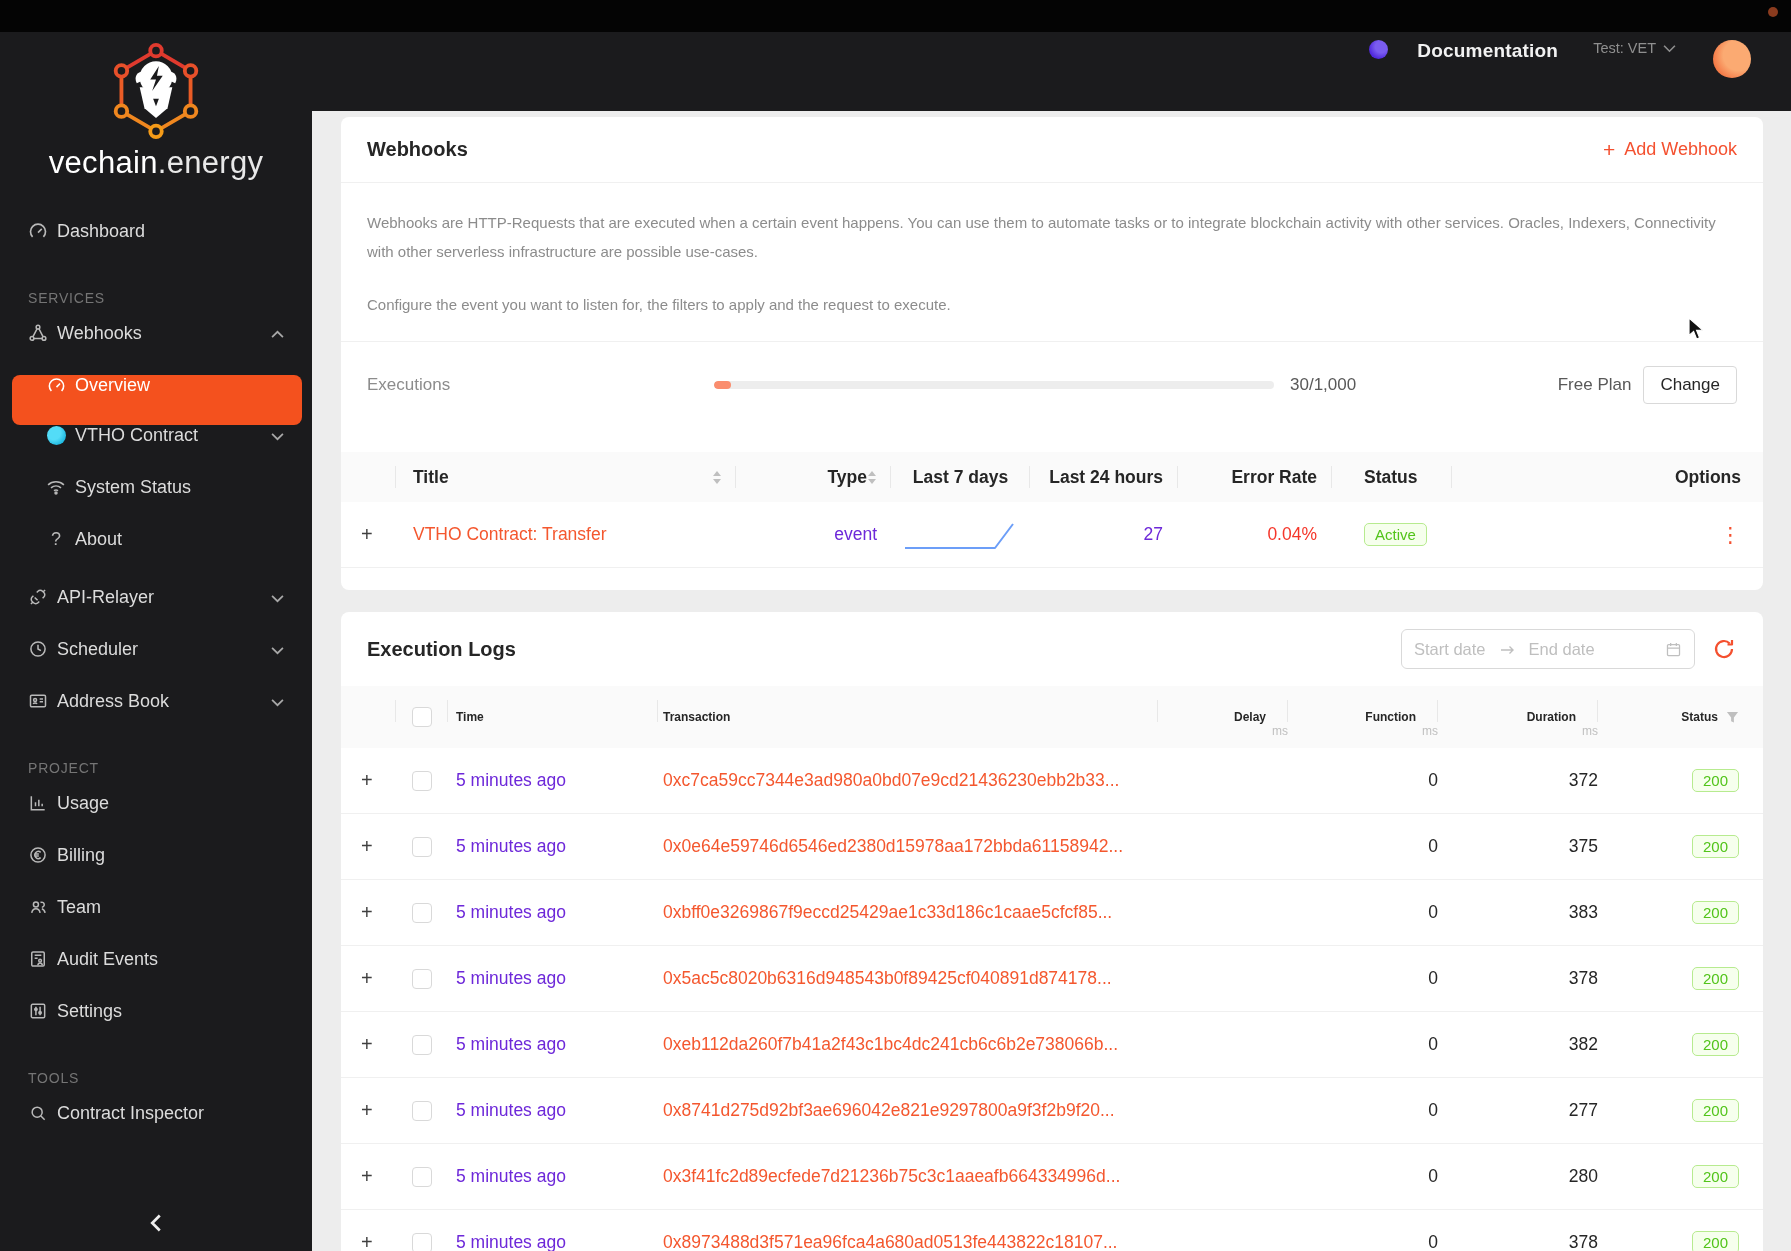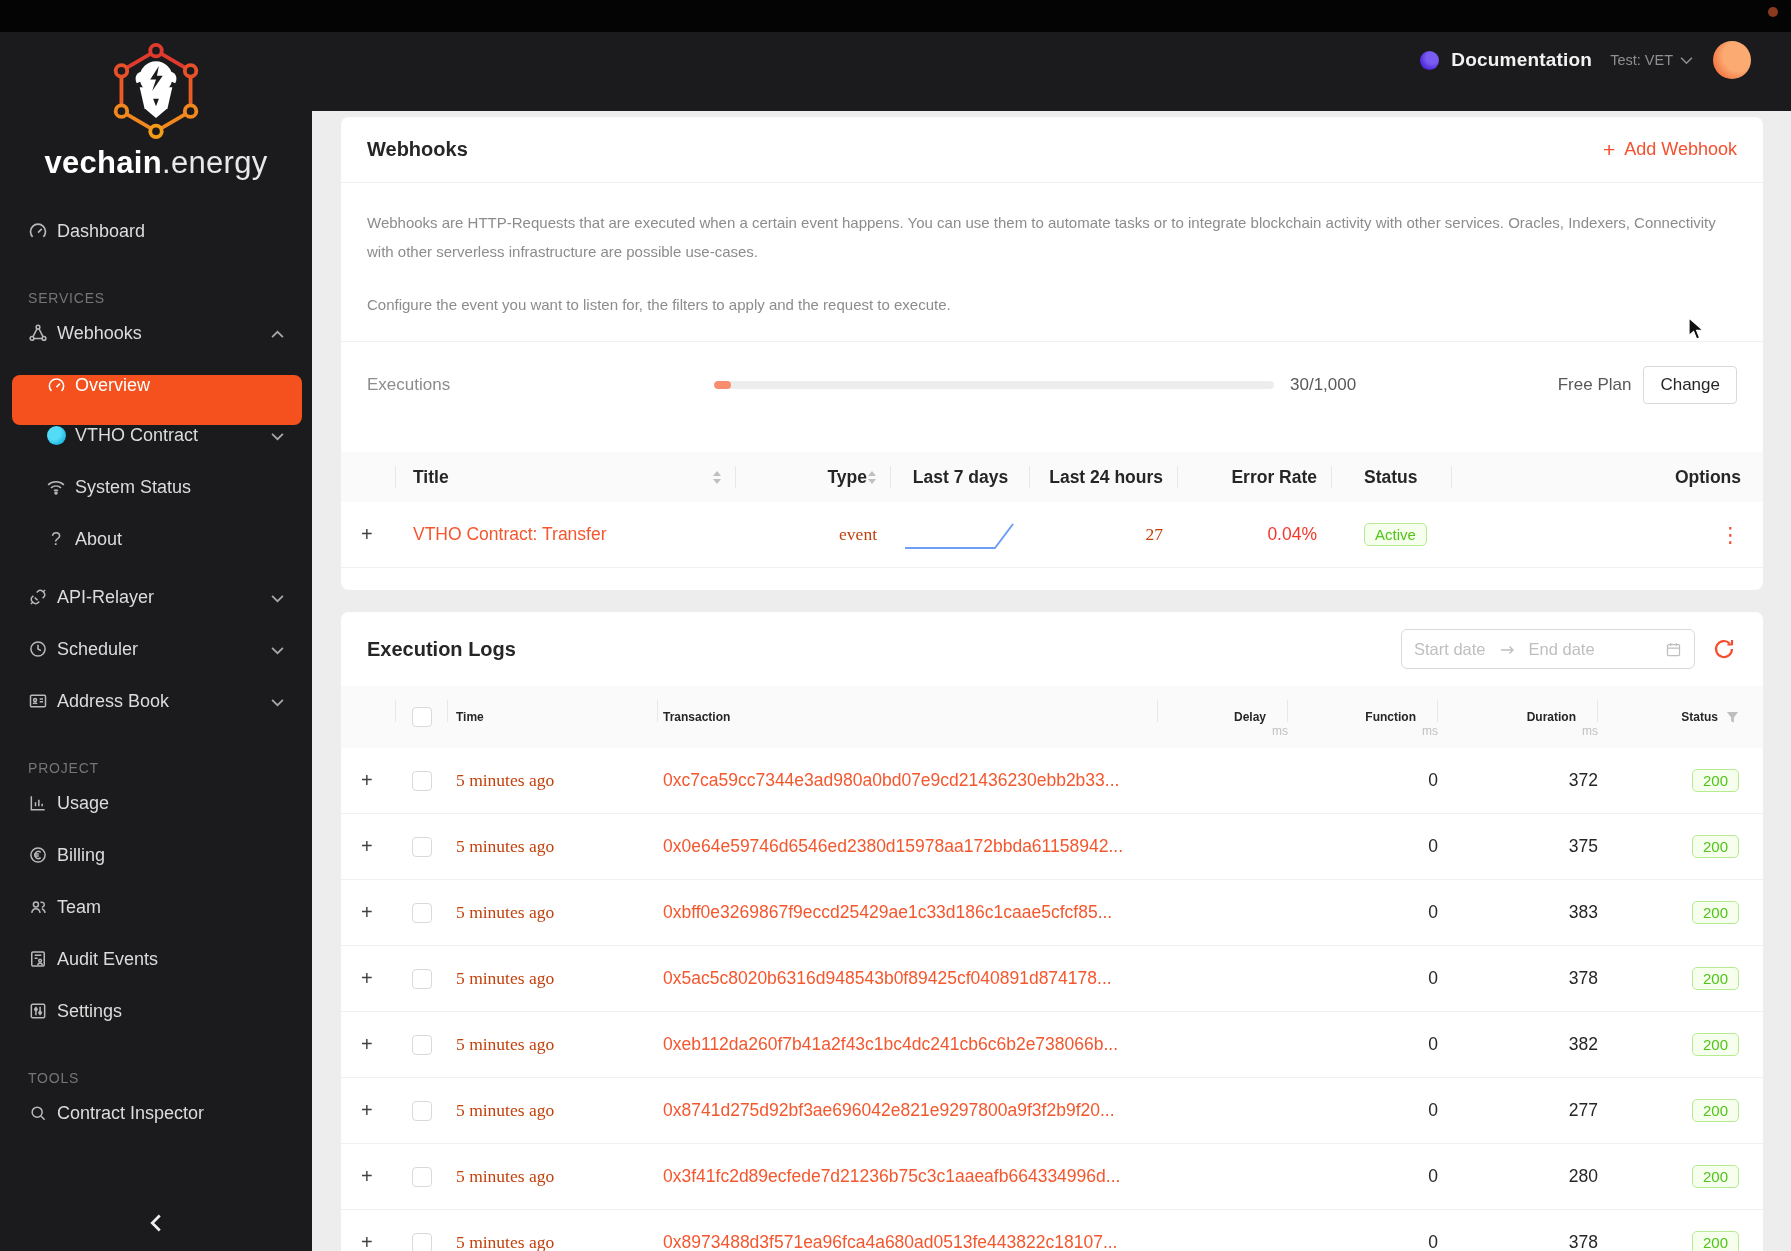--- a/index.html
+++ b/index.html
@@ -7,31 +7,31 @@
     font-family:"Liberation Sans","DejaVu Sans",sans-serif; }
   .screen { position:relative; width:1791px; height:1251px; overflow:hidden; }
 
   
   .topstrip { height:32px; background:#040404; position:relative; }
   .recdot { position:absolute; left:1768px; top:7px; width:10px; height:10px; border-radius:50%; background:#8a3b1e; }
   .layout { display:flex; height:1219px; }
   .sidebar { width:312px; background:#1b1b1d; position:relative; flex:none; }
   .main-col { flex:1; display:flex; flex-direction:column; min-width:0; }
   .appbar { height:79px; background:#1b1b1d; display:flex; align-items:flex-start; justify-content:flex-end; padding:8px 40px 0 0; }
-  .appbar-inner { display:flex; align-items:center; height:40px; gap:12px; }
+  .appbar-inner { display:flex; align-items:flex-start; height:40px; gap:29px; }
   .docdot { width:19px; height:19px; border-radius:50%; background:radial-gradient(circle at 65% 35%, #7a5cf0 0 35%, #5129dd 70%); }
   .doclabel { color:#f2f2f2; font-size:19px; font-weight:bold; letter-spacing:.2px; cursor:pointer; }
   .project { display:flex; align-items:center; gap:7px; margin-left:6px; color:#8f8f8f; font-size:14.5px; cursor:pointer; }
   .avatar { width:38px; height:38px; border-radius:50%; margin-left:8px;
     background:radial-gradient(circle at 68% 40%, #fbaa72 0 45%, #f47a47 75%); cursor:pointer; }
 
   
   .logo-wrap { padding-top:11px; text-align:center; }
   .brand { margin-top:2px; font-size:31px; color:#fff; letter-spacing:.3px; }
-  .brand b { font-weight:bold; }
+  .brand b { font-weight:normal; }
   .brand span.light { font-weight:400; color:#e8e8e8;text-align:center; }
   .nav { margin-top:40px; }
   .nav-item { height:52px; display:flex; padding-left:28px; color:#dcdcdc; font-size:18px; cursor:pointer; position:relative; }
   .nav-item .nicon { width:20px; height:20px; margin-right:9px; color:#b9b9b9; display:flex; align-items:center; justify-content:center; flex:none; }
   .nav-item .chev { margin-left:auto; margin-right:28px; color:#a8a8a8; }
   .nav-sub { padding-left:46px; }
   .nav-section { height:50px; display:flex; align-items:center; padding-left:28px; color:#757575; font-size:14px; letter-spacing:.8px; }
   .pill { background:#f4511e; border-radius:8px; margin:0 10px 0 12px; padding-left:34px; color:#fff; height:50px; }
   .pill .nicon { color:#fff; }
   .qmark { font-size:18px; color:#b9b9b9; }
@@ -67,21 +67,21 @@
   .col-type { width:155px; padding:0 14px 0 17px; justify-content:flex-end; }
   .col-7d { width:139px; justify-content:center; }
   .col-24h { width:148px; justify-content:flex-end; padding-right:15px; }
   .col-err { width:154px; justify-content:flex-end; padding-right:15px; }
   .col-status { width:120px; padding-left:32px; }
   .col-opts { flex:1; justify-content:flex-end; padding-right:22px; }
   .rcell { height:100%; display:flex; align-items:center; }
   .sorter { display:flex; flex-direction:column; gap:1px; color:#bfbfbf; }
   .expander { color:#404040; font-size:20px; font-weight:400; cursor:pointer; }
   .link-orange { color:#f4572e; cursor:pointer; }
-  .muted { color:#c2410c;font-family:Liberation Serif, serif; }
+  .muted { color:#6d28d9; }
   .err-val { color:#f5362a; }
   .badge { font-size:15px; padding:2px 10px; border-radius:5px; background:#f6ffed; border:1px solid #b7eb8f; color:#52c41a; white-space:nowrap; }
   .more-dots { color:#f4502f; font-size:21px; letter-spacing:0; cursor:pointer; line-height:1; }
 
   
   .card-logs { margin-top:22px; height:700px; overflow:hidden; }
   .logs-head { height:74px; padding:0 26px; display:flex; align-items:center; justify-content:space-between; }
   .logs-right { display:flex; align-items:center; }
   .datepicker { width:294px; height:40px; border:1px solid #d9d9d9; border-radius:6px; display:flex; align-items:center; padding:0 12px; font-size:16.5px; color:#bfbfbf; background:#fff; cursor:text; }
   .datepicker .sep { margin:0 14px; color:#bfbfbf; }

